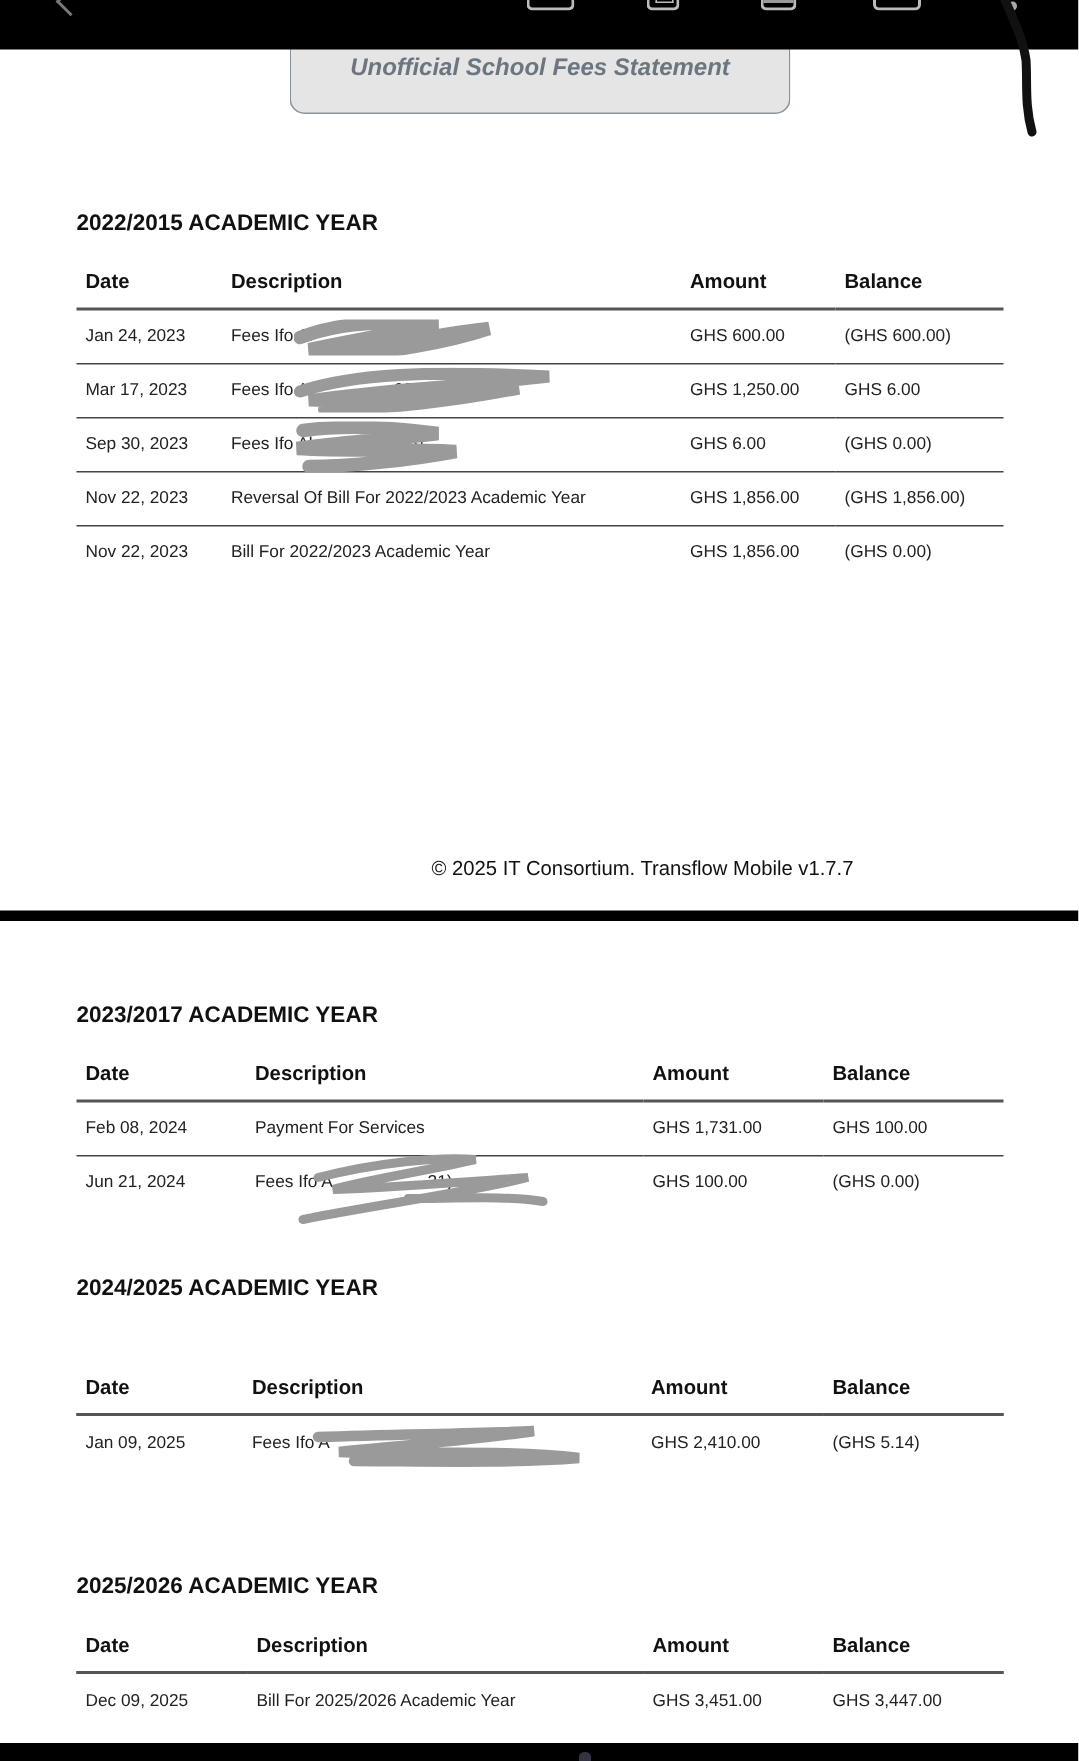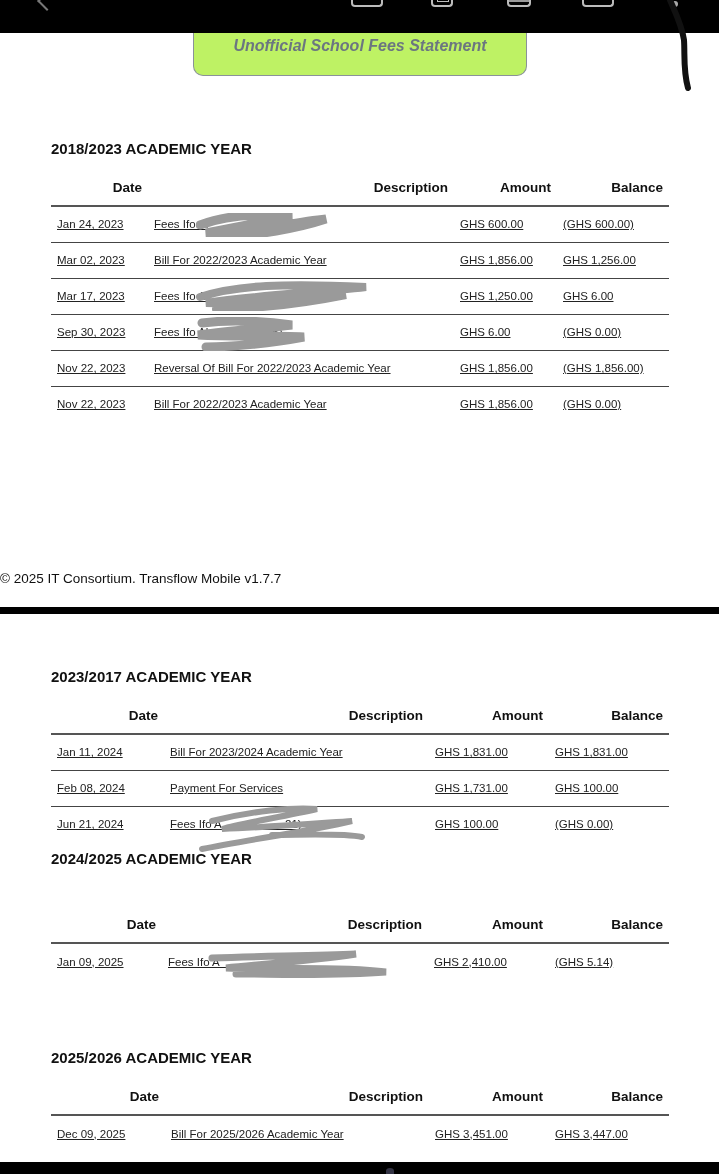--- a/index.html
+++ b/index.html
@@ -9,35 +9,35 @@
   .topbar { position: absolute; left: 0; top: 0; width: 719px; height: 33px; background: #000; }
   .topbar .back { position: absolute; left: 40px; top: -6px; width: 14px; height: 14px; border-left: 2px solid #777; border-bottom: 2px solid #777; transform: rotate(45deg); }
   .topbar .tb-icon { position: absolute; top: -6px; width: 32px; height: 13px; border: 2px solid #bbb; border-top: none; border-radius: 0 0 4px 4px; }
   .topbar .tb-icon.i2 { width: 22px; }
   .topbar .tb-icon.i3 { width: 24px; background: linear-gradient(#000 0 4px, #999 4px 8px, #000 8px); }
   .topbar .tb-icon.i2::after { content: ""; position: absolute; left: 4px; top: 2px; width: 10px; height: 5px; border: 1px solid #bbb; border-top: none; }
   .topbar .dot { position: absolute; left: 672px; top: 1px; width: 6px; height: 6px; background: #aaa; border-radius: 50%; }
 
   .pen-mark { position: absolute; left: 664px; top: 0; width: 40px; height: 95px; pointer-events: none; }
 
-  .title-box { position: absolute; left: 193px; top: 18px; width: 334px; height: 58px; border: 1.5px solid #8a9299; border-top: none; border-radius: 0 0 10px 10px; background: #bef264; }
+  .title-box { position: absolute; left: 193px; top: 18px; width: 334px; height: 58px; border: 1.5px solid #8a9299; border-top: none; border-radius: 0 0 10px 10px; background: #e5e5e5; }
   .title-box span { position: absolute; left: 0; right: 0; top: 19px; text-align: center; font-style: italic; font-weight: bold; font-size: 16px; color: #6b7680; }
   .topbar { z-index: 2; }
   .title-box { z-index: 1; }
 
   .section-title { position: absolute; left: 51px; font-weight: bold; font-size: 15px; color: #111; }
 
   table.stmt { position: absolute; left: 51px; width: 618px; border-collapse: collapse; font-size: 11.5px; }
-  table.stmt th { text-align: right; font-weight: bold; font-size: 13.5px; padding: 0 6px; height: 36px; border-bottom: 2px solid #555; color: #111; }
-  table.stmt td { padding: 0 6px; height: 36px; border-bottom: 1.5px solid #444; color: #222; position: relative; white-space: nowrap; text-decoration: underline; }
+  table.stmt th { text-align: left; font-weight: bold; font-size: 13.5px; padding: 0 6px; height: 36px; border-bottom: 2px solid #555; color: #111; }
+  table.stmt td { padding: 0 6px; height: 36px; border-bottom: 1.5px solid #444; color: #222; position: relative; white-space: nowrap; }
   table.stmt tr:last-child td { border-bottom: none; }
 
   .redact { position: absolute; top: 6px; height: 24px; pointer-events: none; }
 
-  .footer { position: absolute; left: 0; width: 569px; top: 571px; text-align: left; font-size: 13.5px; color: #111; }
+  .footer { position: absolute; left: 0; width: 569px; top: 571px; text-align: right; font-size: 13.5px; color: #111; }
   .separator { position: absolute; left: 0; top: 607px; width: 719px; height: 7px; background: #000; }
   .bottombar { position: absolute; left: 0; top: 1162px; width: 719px; height: 12px; background: #000; }
   .bottombar .glow { position: absolute; left: 386px; top: 6px; width: 8px; height: 6px; background: #334; border-radius: 50% 50% 0 0; }
 </style>
 </head>
 <body>
 
 <div class="topbar">
   <span class="back"></span>
   <span class="tb-icon" style="left:351px"></span>
@@ -48,21 +48,21 @@
 </div>
 
 <div class="title-box">
   <span>Unofficial School Fees Statement</span>
 </div>
 
 <svg class="pen-mark" viewBox="0 0 40 95" style="z-index:3">
   <path d="M6 0 C 12 14, 18 26, 20 40 C 21 55, 19 70, 24 88" stroke="#111" stroke-width="6" fill="none" stroke-linecap="round"></path>
 </svg>
 
-<div class="section-title" style="top:140px">2018/2023 ACADEMIC YEAR</div>
+<div class="section-title" style="top:140px">2022/2015 ACADEMIC YEAR</div>
 <table class="stmt" style="top:170px">
   <colgroup>
       <col style="width:97px">
       <col style="width:306px">
       <col style="width:103px">
       <col style="width:112px">
     </colgroup>
   <thead>
     <tr>
       <th>Date</th>
@@ -76,26 +76,20 @@
       <td>Jan 24, 2023</td>
       <td><span style="white-space:pre">Fees Ifo Al                    15)</span>
         <svg class="redact" style="left:48px;width:140px" viewBox="0 0 140 24">
             <path d="M4 12 C 30 2, 60 0, 96 4 C 70 8, 40 14, 10 20 C 50 22, 90 10, 130 6 C 100 16, 60 22, 30 24" stroke="#9a9a9a" stroke-width="9" fill="none" stroke-linecap="round"></path>
           </svg>
       </td>
       <td>GHS 600.00</td>
       <td>(GHS 600.00)</td>
     </tr>
     <tr>
-      <td>Mar 02, 2023</td>
-      <td>Bill For 2022/2023 Academic Year</td>
-      <td>GHS 1,856.00</td>
-      <td>GHS 1,256.00</td>
-    </tr>
-    <tr>
       <td>Mar 17, 2023</td>
       <td><span style="white-space:pre">Fees Ifo A                  022/16</span>
         <svg class="redact" style="left:48px;width:175px;top:2px;height:30px" viewBox="0 0 175 30">
             <path d="M4 16 C 40 4, 90 2, 170 6 C 120 12, 60 14, 10 22 C 60 24, 110 18, 150 14 C 110 22, 60 28, 20 28" stroke="#9a9a9a" stroke-width="8" fill="none" stroke-linecap="round"></path>
           </svg>
       </td>
       <td>GHS 1,250.00</td>
       <td>GHS 6.00</td>
     </tr>
     <tr>
@@ -137,26 +131,20 @@
   <thead>
     <tr>
       <th>Date</th>
       <th>Description</th>
       <th>Amount</th>
       <th>Balance</th>
     </tr>
   </thead>
   <tbody>
     <tr>
-      <td>Jan 11, 2024</td>
-      <td>Bill For 2023/2024 Academic Year</td>
-      <td>GHS 1,831.00</td>
-      <td>GHS 1,831.00</td>
-    </tr>
-    <tr>
       <td>Feb 08, 2024</td>
       <td>Payment For Services</td>
       <td>GHS 1,731.00</td>
       <td>GHS 100.00</td>
     </tr>
     <tr>
       <td>Jun 21, 2024</td>
       <td><span style="white-space:pre">Fees Ifo A                    21)</span>
         <svg class="redact" style="left:28px;width:175px;top:-2px;height:48px" viewBox="0 0 175 48">
             <path d="M20 16 C 60 6, 100 2, 125 4 C 90 12, 50 18, 30 24 C 80 22, 130 18, 160 16 C 120 26, 60 34, 10 44 M 80 30 C 110 30, 150 28, 170 32" stroke="#9a9a9a" stroke-width="6" fill="none" stroke-linecap="round"></path>

